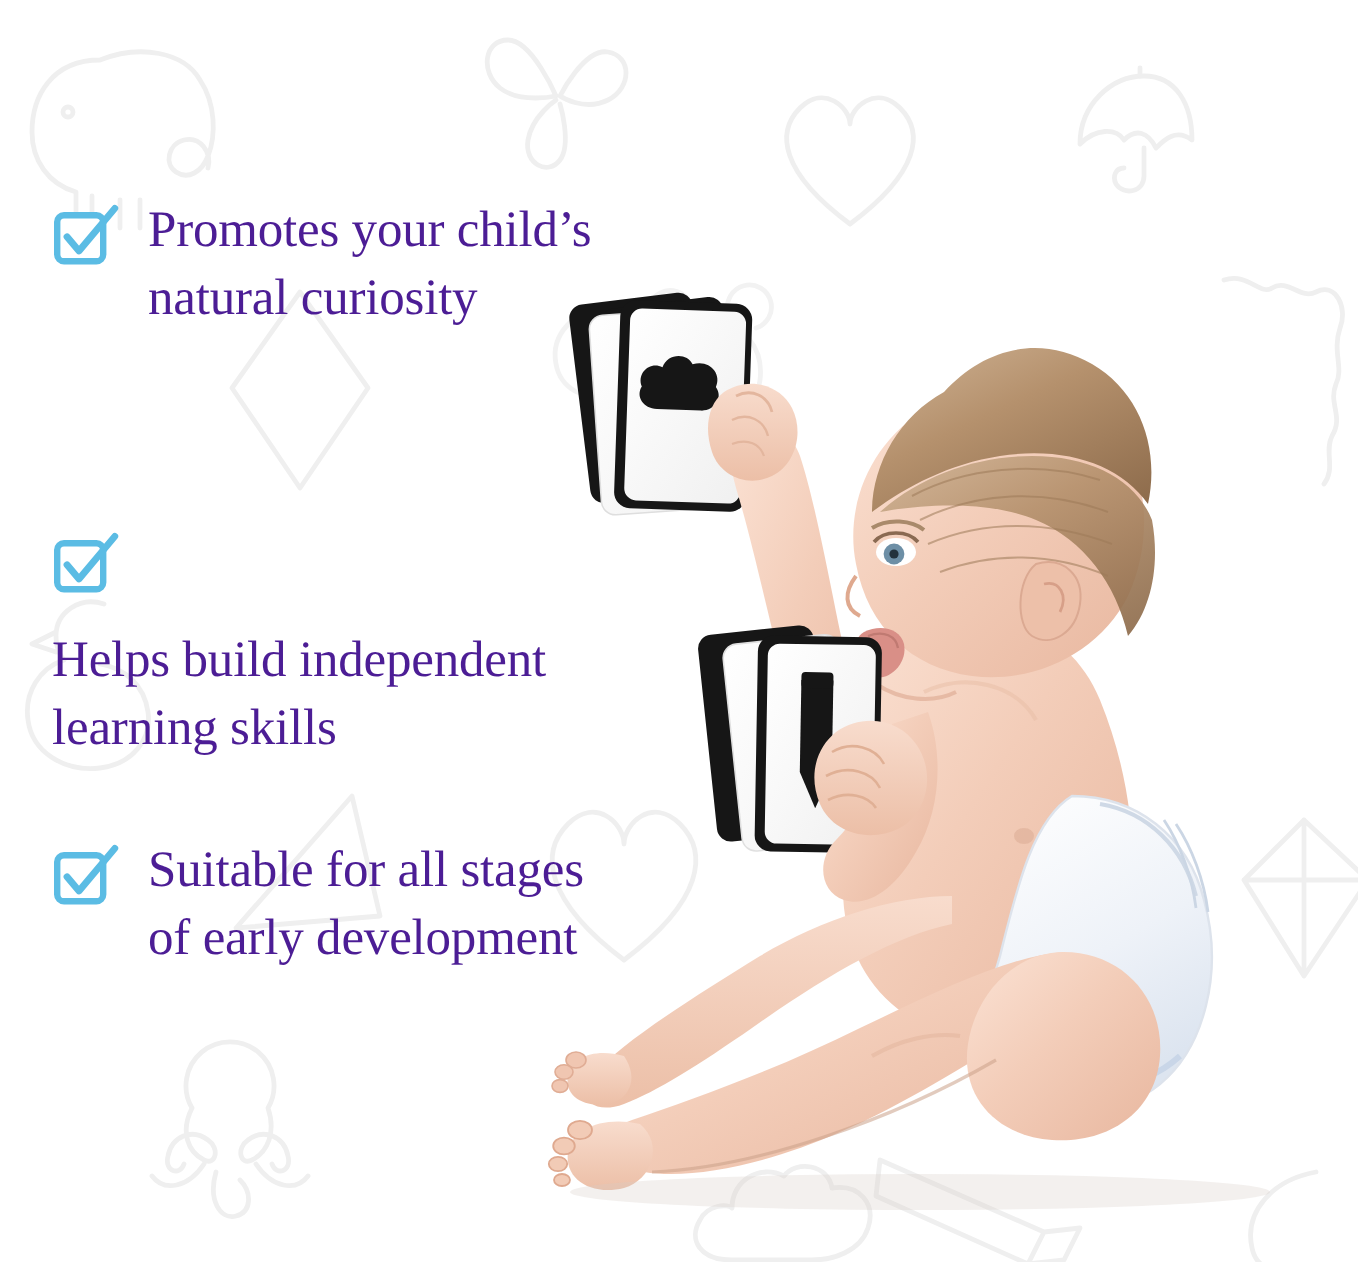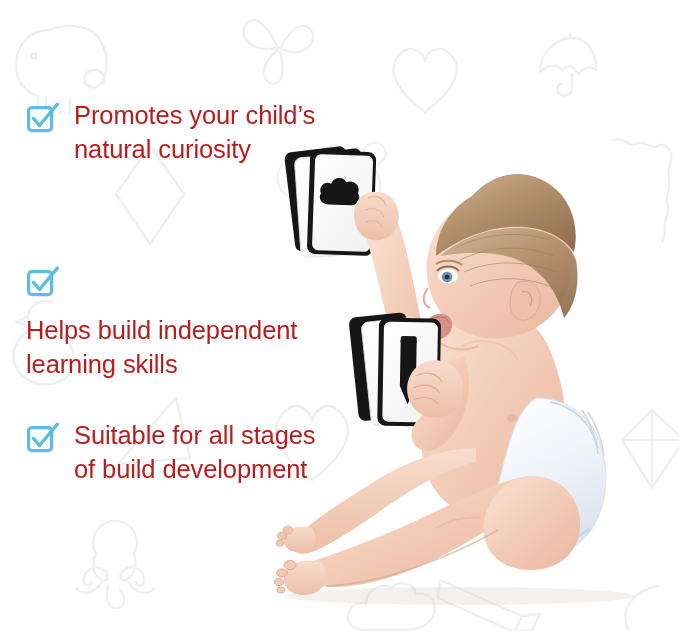--- a/index.html
+++ b/index.html
@@ -63,24 +63,24 @@
 
   .checkbox-icon {
     flex: 0 0 auto;
     width: 34px;
     height: 34px;
     margin-top: 3px;
   }
   .checkbox-icon svg { display: block; overflow: visible; }
 
   .feature-text {
-    font-family: Liberation Sans, sans-serif;
+    font-family: Liberation Serif, serif;
     font-size: 25.5px;
     line-height: 34px;
-    color: #b91c1c;
+    color: #4c1d95;
     letter-spacing: -0.1px;
     white-space: pre-line;
     max-width: 310px;
   }
 </style>
 </head>
 <body>
 
 <div id="stage">
 
@@ -379,18 +379,18 @@
     </div>
 
     <div class="feature feature-3">
       <span class="checkbox-icon">
         <svg width="34" height="34" viewBox="0 0 34 34">
           <rect x="2.6" y="6.6" width="23" height="23" rx="3.4" fill="#ffffff" stroke="#5bbce4" stroke-width="3.2"></rect>
           <path d="M7.5 17.4 L13.5 24.5 L31.4 3.2" fill="none" stroke="#5bbce4" stroke-width="3.4" stroke-linecap="round" stroke-linejoin="round"></path>
         </svg>
       </span>
       <span class="feature-text">Suitable for all stages
-of build development</span>
+of early development</span>
     </div>
 
   </div>
 
 </div>
 
 </body></html>

